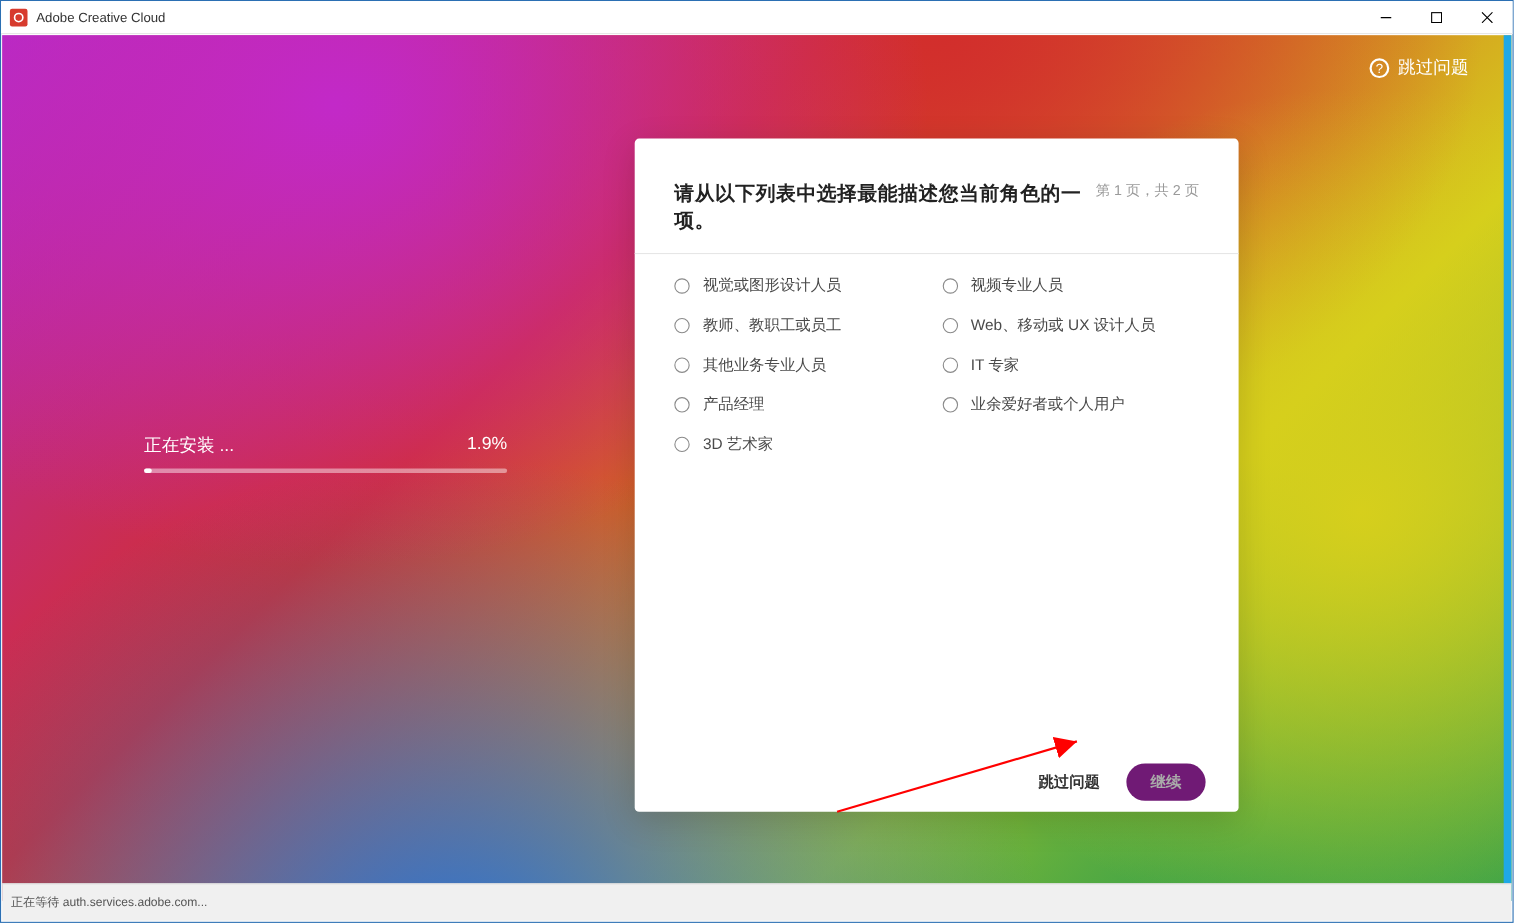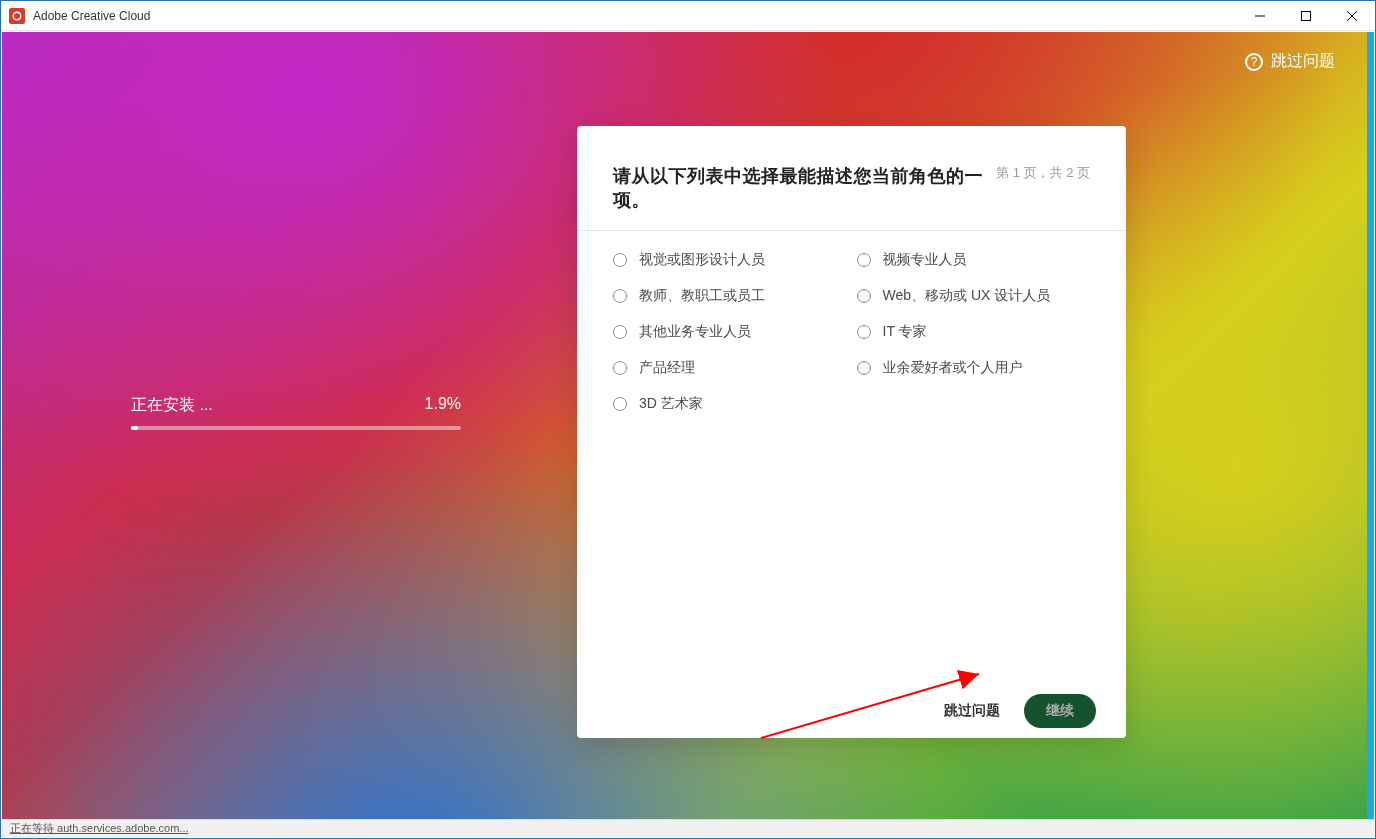--- a/index.html
+++ b/index.html
@@ -107,35 +107,34 @@
     width: 14px; height: 14px; border: 1.5px solid #8a8a8a; border-radius: 50%;
     margin-right: 12px; flex-shrink: 0;
   }
   .opt .label { font-size: 14px; color: #4a4a4a; }
   .card-footer {
     margin-top: auto; padding: 20px 30px 10px;
     display: flex; justify-content: flex-end; align-items: center; gap: 24px;
   }
   .skip { font-size: 14px; color: #333; cursor: pointer; font-weight: 600; }
   .continue {
-    font-size: 14px; color: #a9a9a9; background: #14532d;
+    font-size: 14px; color: #a9a9a9; background: #701a75;
     border: none; border-radius: 18px; padding: 8px 22px; cursor: default; font-weight: 600;
   }
   
   .arrow {
     position: absolute; left: 760px; top: 665px; pointer-events: none;
   }
   .arrow svg { overflow: visible; }
   
   .status {
-    position: absolute; left: 1px; right: 1px; bottom: 1px; height: 18px;
+    position: absolute; left: 1px; right: 1px; bottom: 1px; height: 34px;
     background: #f0f0f0; font-size: 11px; color: #555;
     display: flex; align-items: center; padding-left: 8px;
     border-top: 1px solid #dcdcdc;
-    text-decoration: underline;
   }
 </style>
 </head>
 <body>
 
 <div class="window">
 
   <div class="titlebar">
     <span class="app-icon">
       <svg viewBox="0 0 16 16">

